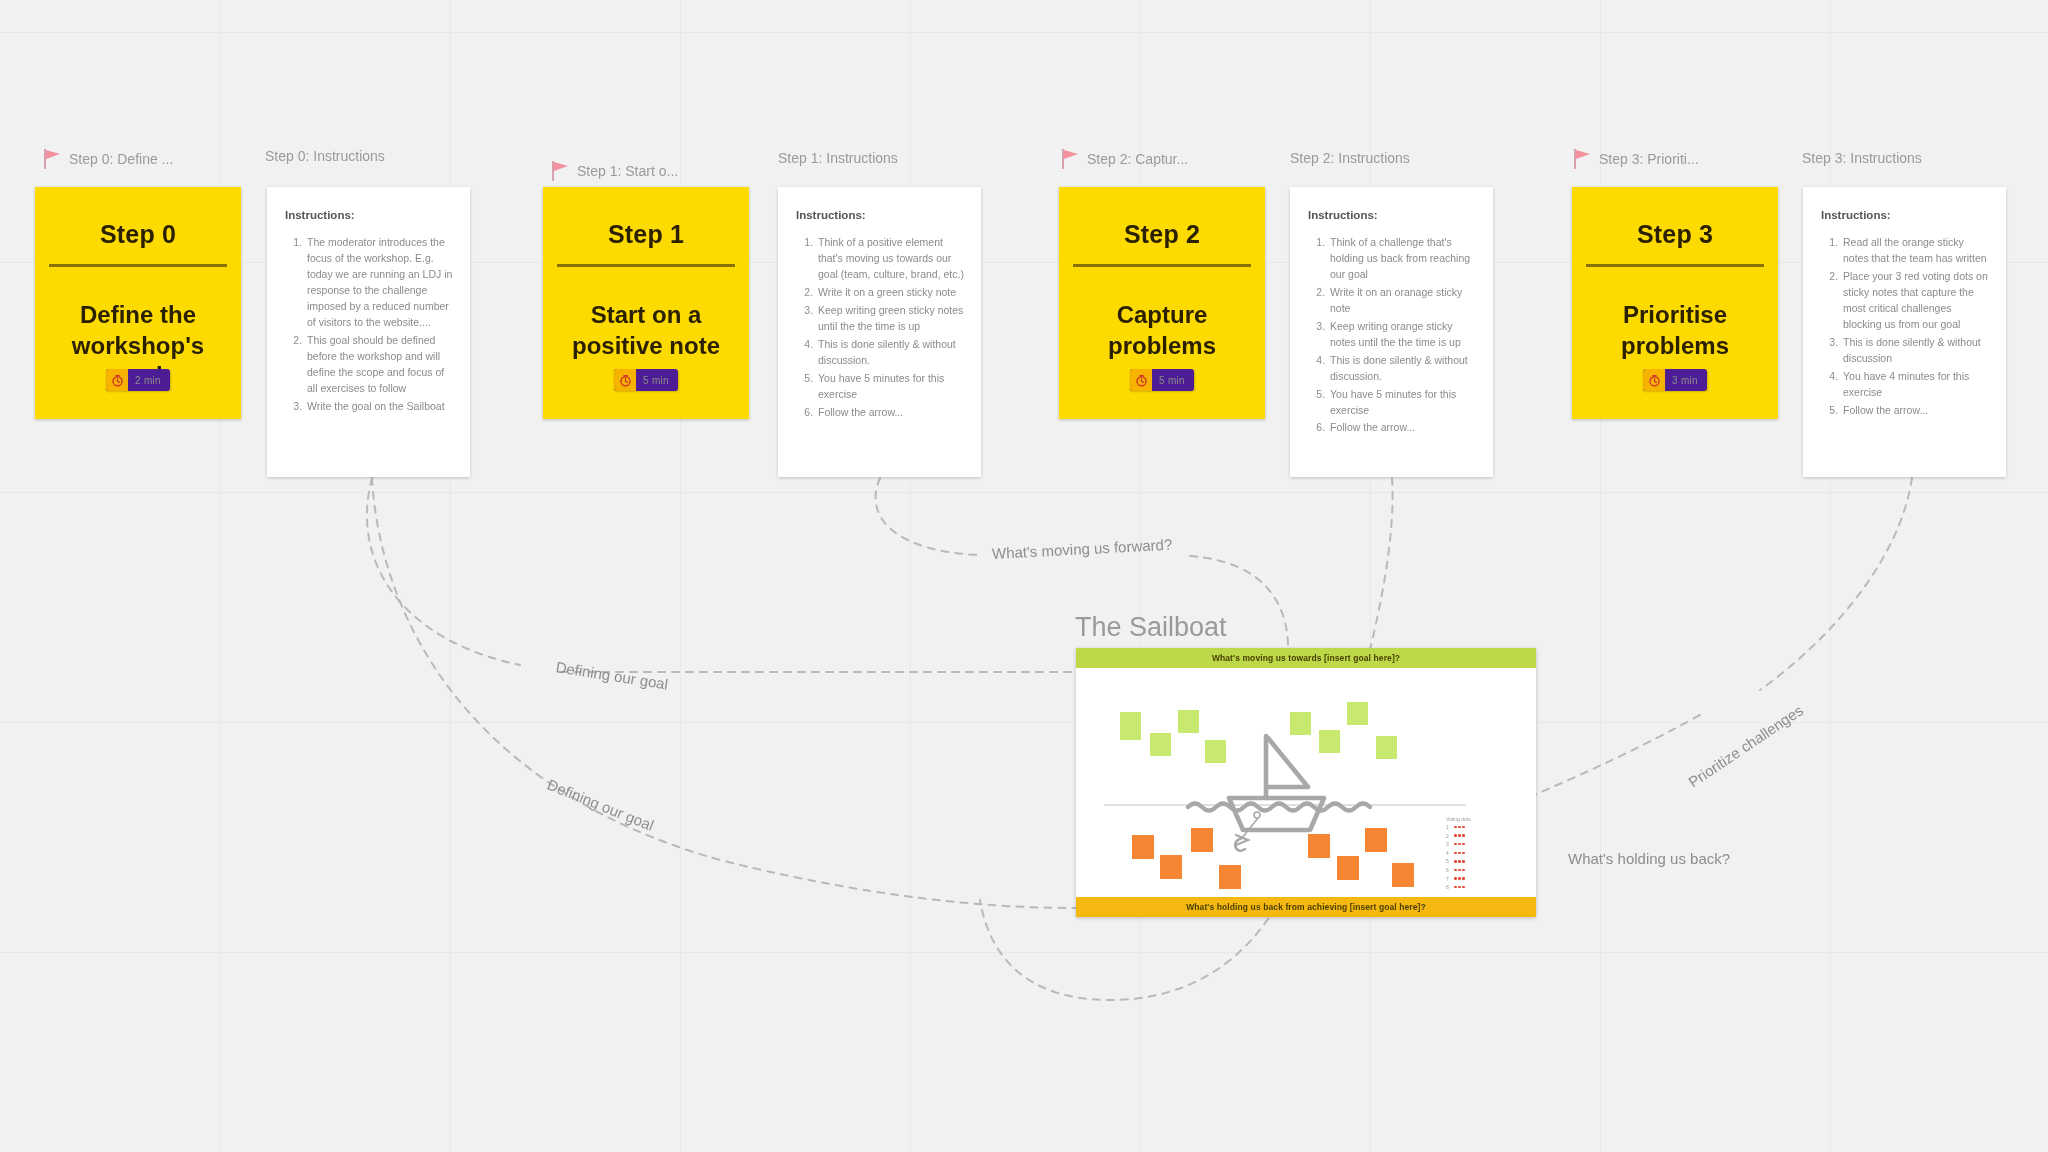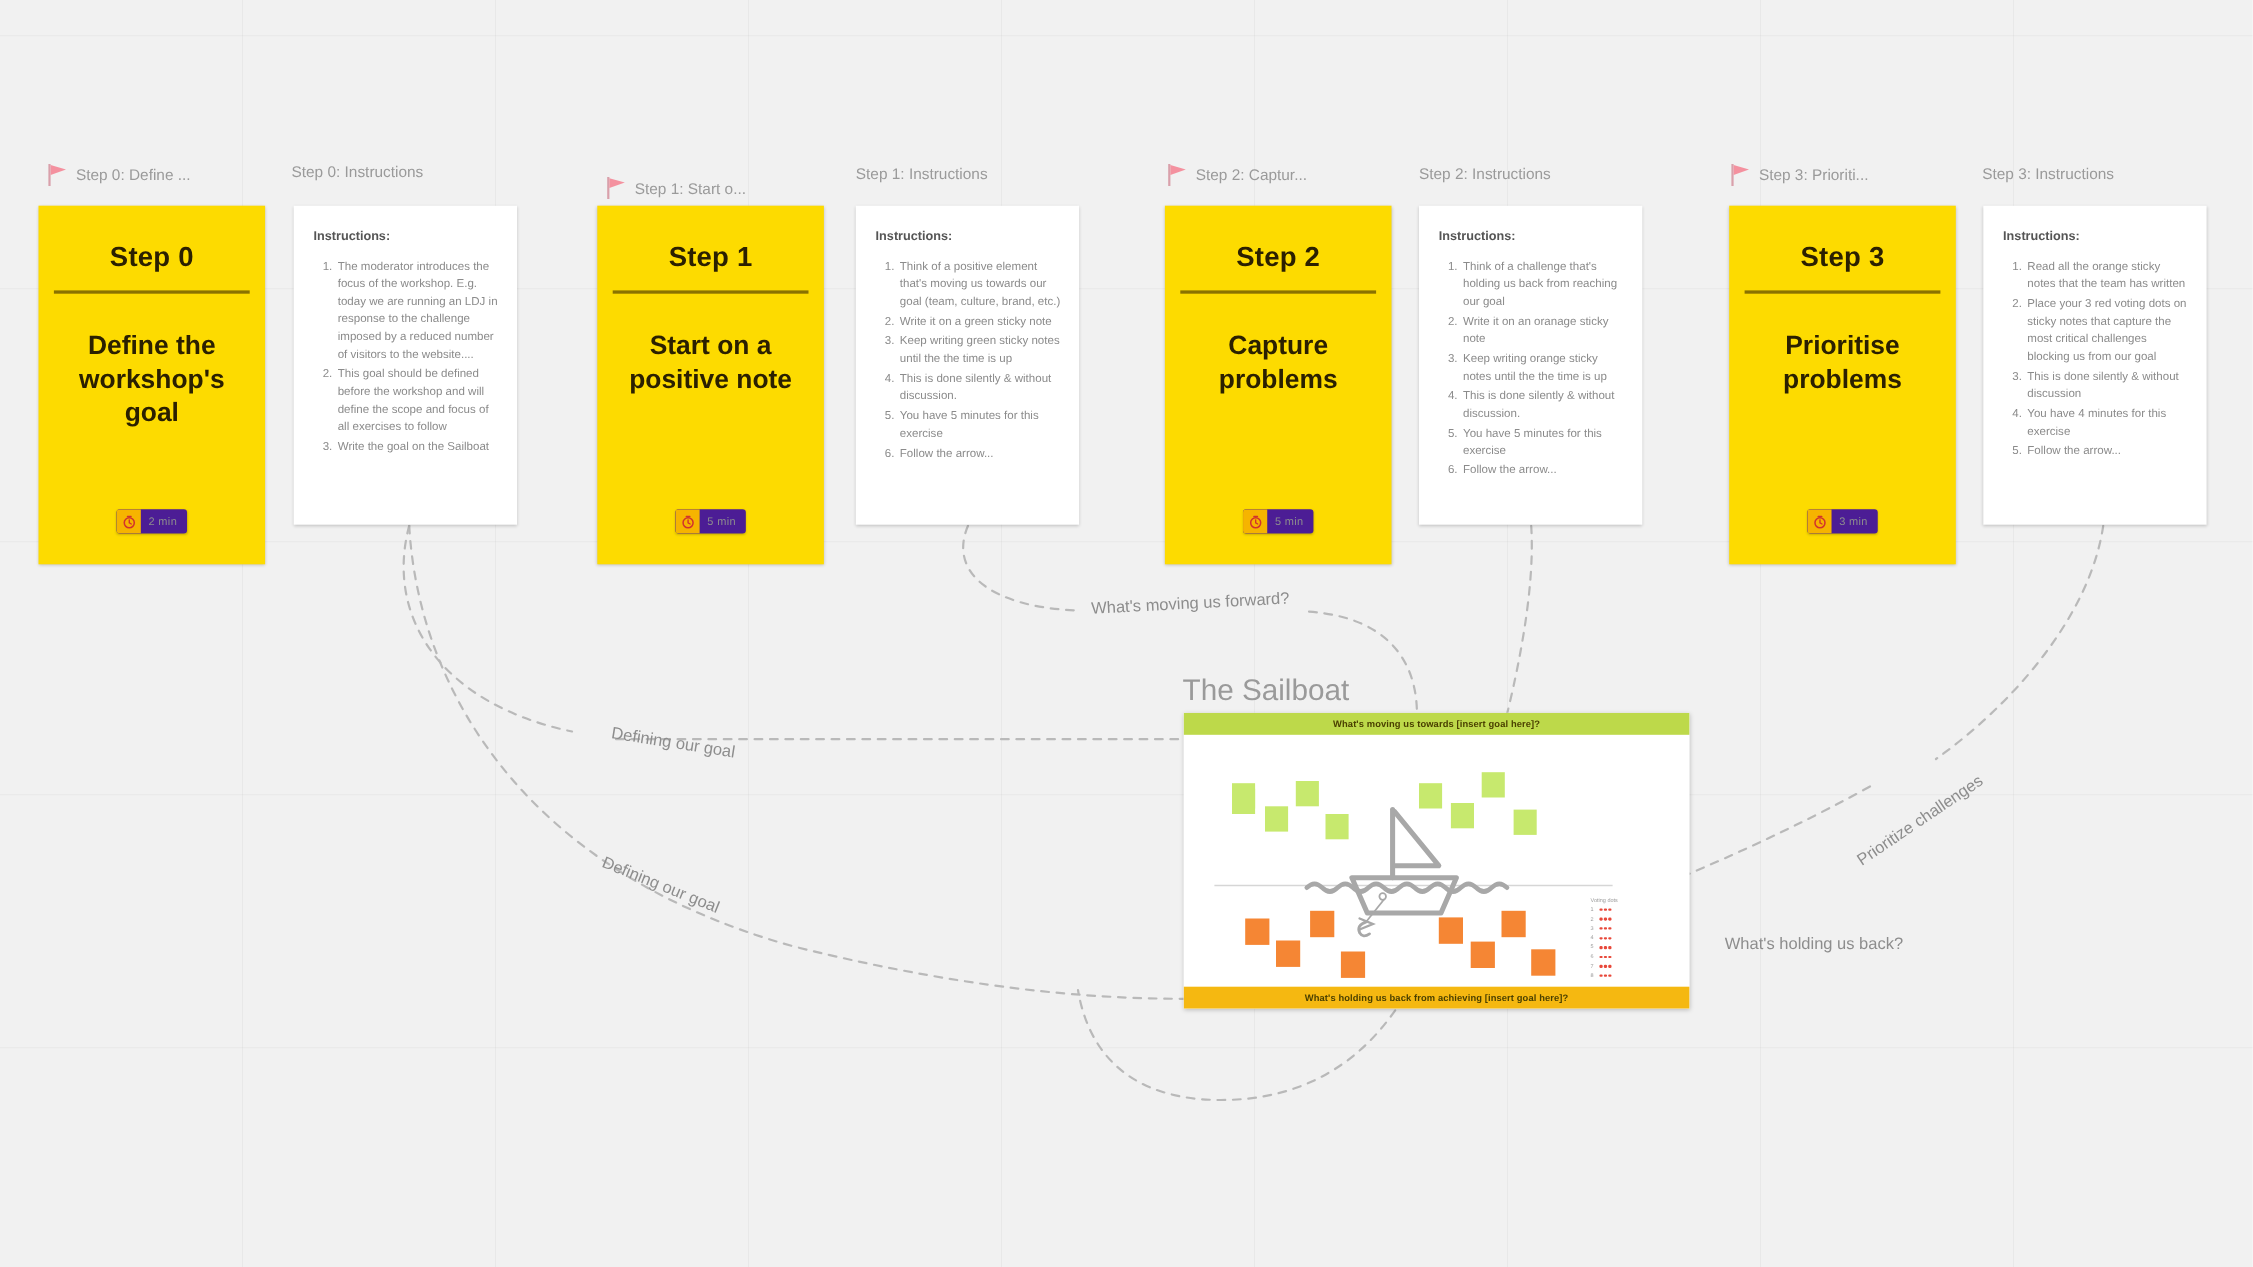--- a/index.html
+++ b/index.html
@@ -26,21 +26,21 @@
     align-items: center;
     gap: 7px;
     font-size: 14px;
     color: #9a9a9a;
     white-space: nowrap;
   }
   .flag-icon { display:inline-block; width:20px; height:22px; flex:none; }
 
   .step-card {
     position: absolute;
-    width: 206px; height: 326px;
+    width: 206px; height: 232px;
     background: #fddb00;
     box-shadow: 0 1px 3px rgba(0,0,0,0.22);
     display: flex;
     flex-direction: column;
     align-items: center;
   }
   .step-title {
     margin-top: 33px;
     font-size: 25px;
     font-weight: bold;

